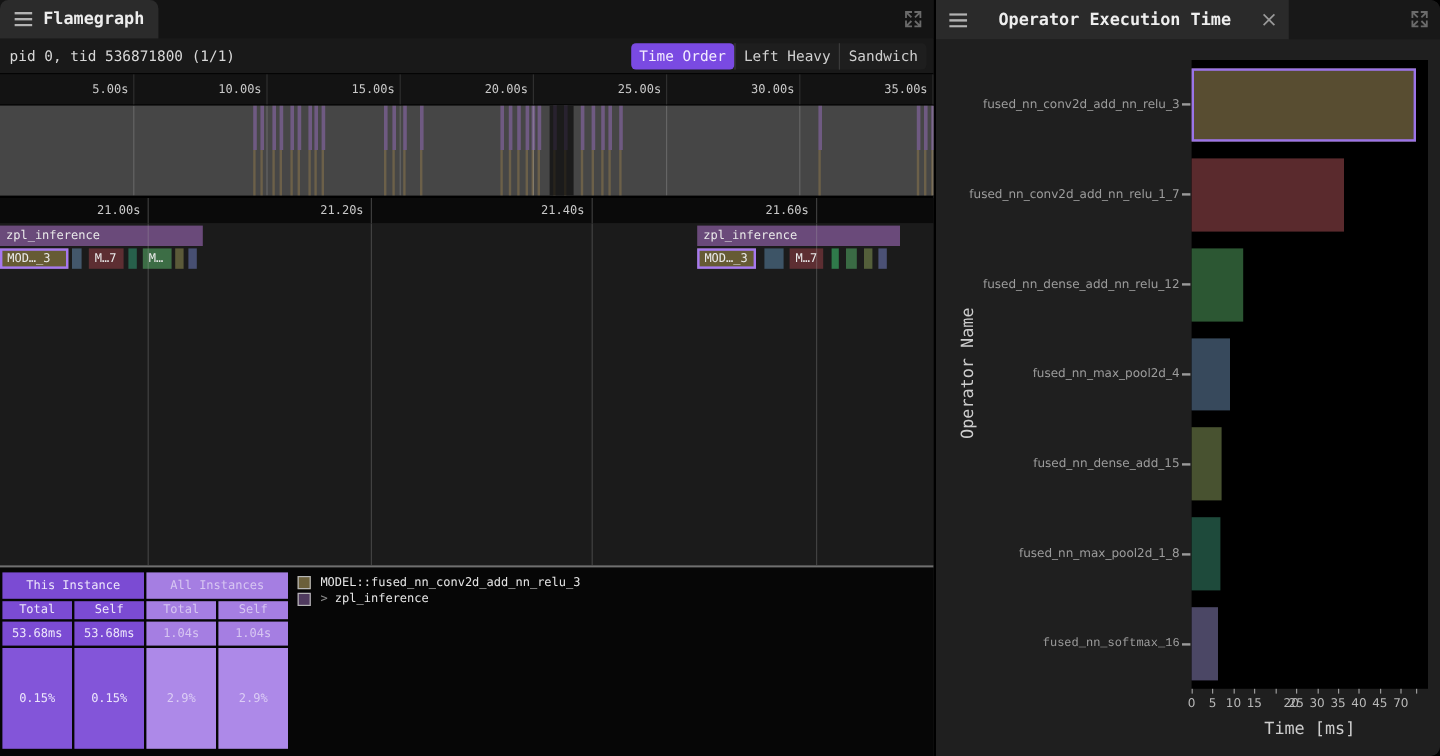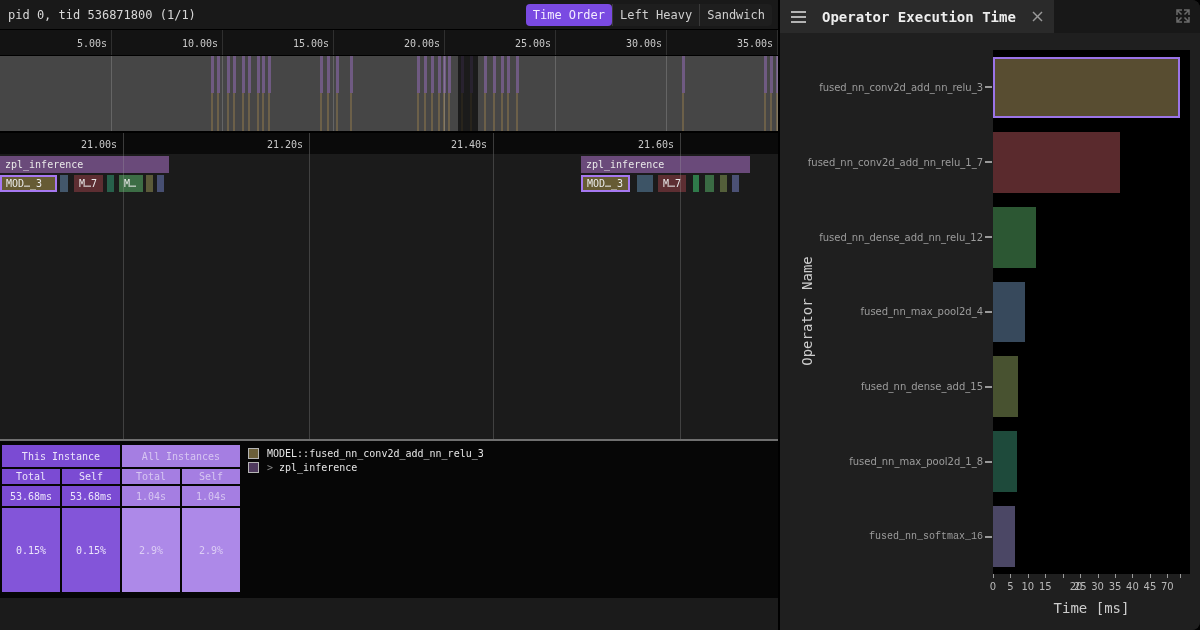--- a/index.html
+++ b/index.html
@@ -59,39 +59,59 @@
   .c-dark-big  { background:#8355d9; color:#ece5fb; }
   .c-light-big { background:#ad89e8; color:#dccdf5; }
 
   .legend { position:absolute; left:248px; top:6px; display:flex; flex-direction:column; gap:2px; }
   .legend-row { display:flex; align-items:center; gap:8px; height:12px; font-size:10px; color:#e5e5e5; }
   .swatch { width:11px; height:11px; border:1px solid #b5b5b5; flex:none; }
   .legend-prefix { color:#8a8a8a; }
 
   
   .titlebar-r { height:33px; background:#181818; position:relative; display:flex; border-radius:0 8px 0 0; }
-  .tab-r { height:33px; background:#2a2a2a; display:flex; align-items:center; gap:16px; padding:0 11px; }
+  .tab-r { height:33px; background:#2a2a2a; display:flex; align-items:center; gap:26px; padding:0 11px; }
   .chart-body { position:relative; height:597px; background:#1f1f1f; border-radius:0 0 8px 0; }
   .plot-bg { position:absolute; background:#000; }
   .cbar { position:absolute; cursor:pointer; }
   .cbar.sel { border:2px solid #9b74e8; }
   .ylab-item { position:absolute; display:flex; align-items:center; justify-content:flex-end;
                color:#9c9c9c; font:10px "DejaVu Sans", sans-serif; }
   .ytick { position:absolute; width:7px; height:2px; background:#9a9a9a; }
   .xtick { position:absolute; width:1px; height:4px; background:#9a9a9a; }
   .xtick-label { position:absolute; width:26px; text-align:center; font:10px "DejaVu Sans", sans-serif; color:#b8b8b8; }
   .axis-title { position:absolute; font:14px "DejaVu Sans Mono", monospace; color:#cdcdcd; }
 </style>
 </head>
 <body>
 
 <div class="page">
 
   <section class="panel left">
 
+    <header class="titlebar">
+      <div class="tab">
+        <span class="icon-btn">
+          <svg width="15" height="12" viewBox="0 0 15 12">
+              <rect y="0" width="15" height="2" fill="#b3b3b3"></rect>
+              <rect y="5" width="15" height="2" fill="#b3b3b3"></rect>
+              <rect y="10" width="15" height="2" fill="#b3b3b3"></rect>
+            </svg>
+        </span>
+        <span class="tab-title">Flamegraph</span>
+      </div>
+      <span class="icon-btn expand">
+        <svg width="18" height="18" viewBox="0 0 18 18" fill="none" stroke="#6a6a6a" stroke-width="1.5">
+          <path d="M3 8V3h5M3 3l4.5 4.5"></path>
+            <path d="M10 3h5v5M15 3l-4.5 4.5"></path>
+          <path d="M3 10v5h5M3 15l4.5-4.5"></path>
+            <path d="M15 10v5h-5M15 15l-4.5-4.5"></path>
+        </svg>
+      </span>
+    </header>
 
     <div class="toolbar">
       <span class="pid">pid 0, tid 536871800 (1/1)</span>
       <div class="btn-group" id="fg-buttons">
           <button class="btn active">Time Order</button>
           <button class="btn">Left Heavy</button>
           <button class="btn">Sandwich</button>
         </div>
     </div>
 

